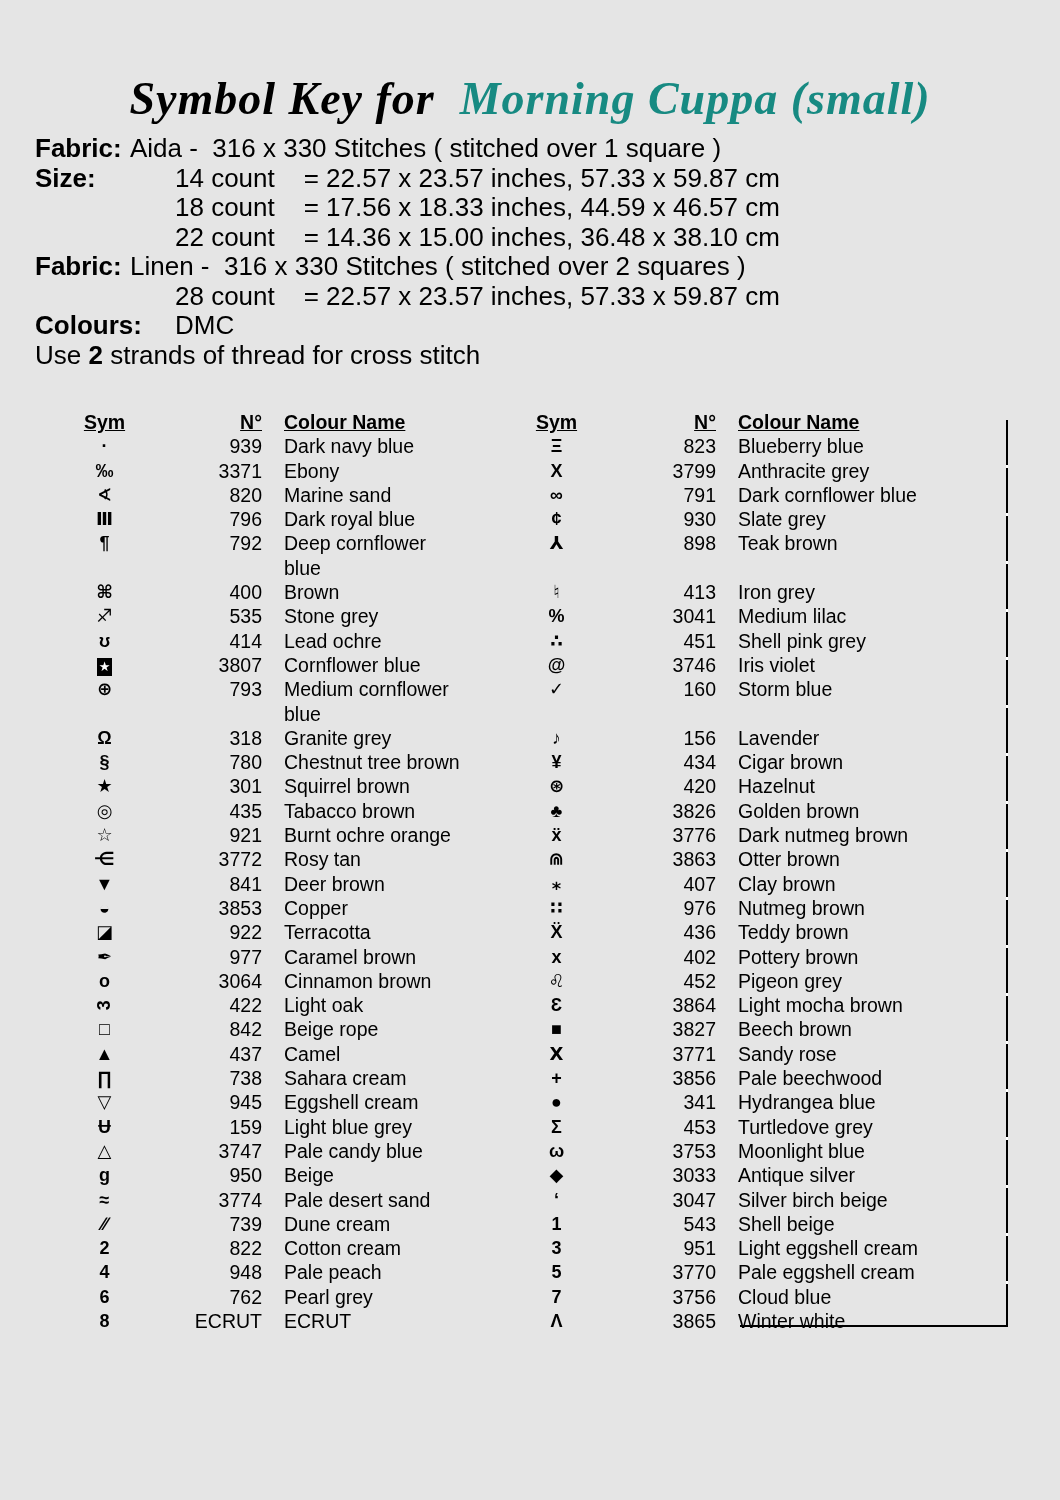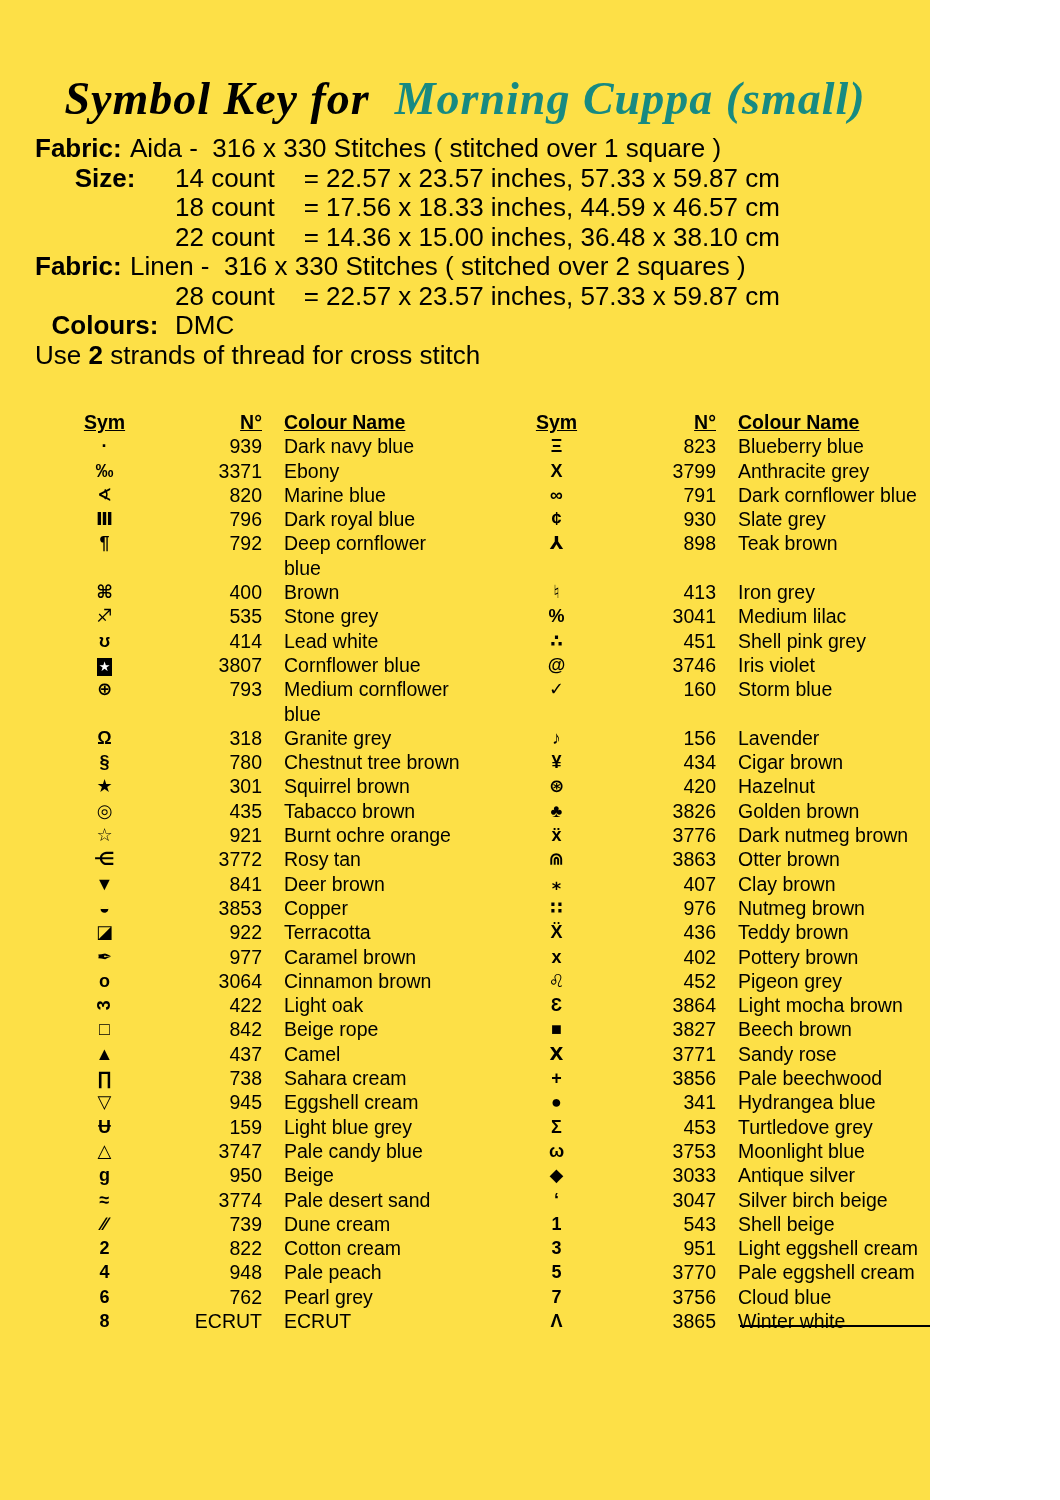--- a/index.html
+++ b/index.html
@@ -1,19 +1,19 @@
 <!DOCTYPE html>
 <html><head>
 <meta charset="utf-8">
 <style>
   html,body{margin:0;padding:0;background:#fff;}
   .page{
     position:relative;
-    width:930px;height:1500px;
-    background:#fde047;
+    width:1060px;height:1500px;
+    background:#e5e5e5;
     color:#000;
     font-family:"Liberation Sans","DejaVu Sans",sans-serif;
     overflow:hidden;
   }
   
   .title{
     margin:0;
     padding-top:74px;
     text-align:center;
     font-family:"Liberation Serif","DejaVu Serif",serif;
@@ -27,21 +27,21 @@
   .title .t-teal{color:#178a82;}
   
   .info{
     margin:10px 0 0 35px;
     font-size:26px;
     line-height:29.5px;
   }
   .iline{white-space:pre-wrap;}
   .lbl{display:inline-block;font-weight:bold;}
   .fab .lbl{width:95px;}
-  .siz .lbl{width:140px;text-align:center;}
+  .siz .lbl{width:140px;}
   .strands b{font-weight:bold;}
   
   .key{margin:40px 0 0 82px;font-size:19.5px;line-height:24.3px;}
   .row{
     display:grid;
     grid-template-columns:45px 135px 272px 45px 137px 250px;
     align-items:start;
   }
   .c-sym{text-align:center;font-weight:bold;font-size:18px;}
   .c-num{text-align:right;}
@@ -109,21 +109,21 @@
           <div class="c-num"><span>3371</span></div>
           <div class="c-name"><span>Ebony</span></div>
           <div class="c-sym"><span>X</span></div>
           <div class="c-num"><span>3799</span></div>
           <div class="c-name r"><span>Anthracite grey</span></div>
         </div>
 
         <div class="row">
           <div class="c-sym"><span>∢</span></div>
           <div class="c-num"><span>820</span></div>
-          <div class="c-name"><span>Marine blue</span></div>
+          <div class="c-name"><span>Marine sand</span></div>
           <div class="c-sym"><span>∞</span></div>
           <div class="c-num"><span>791</span></div>
           <div class="c-name r"><span>Dark cornflower blue</span></div>
         </div>
 
         <div class="row">
           <div class="c-sym"><span>Ⅲ</span></div>
           <div class="c-num"><span>796</span></div>
           <div class="c-name"><span>Dark royal blue</span></div>
           <div class="c-sym"><span>¢</span></div>
@@ -154,21 +154,21 @@
           <div class="c-num"><span>535</span></div>
           <div class="c-name"><span>Stone grey</span></div>
           <div class="c-sym"><span>%</span></div>
           <div class="c-num"><span>3041</span></div>
           <div class="c-name r"><span>Medium lilac</span></div>
         </div>
 
         <div class="row">
           <div class="c-sym"><span>ʊ</span></div>
           <div class="c-num"><span>414</span></div>
-          <div class="c-name"><span>Lead white</span></div>
+          <div class="c-name"><span>Lead ochre</span></div>
           <div class="c-sym"><span>∴</span></div>
           <div class="c-num"><span>451</span></div>
           <div class="c-name r"><span>Shell pink grey</span></div>
         </div>
 
         <div class="row">
           <div class="c-sym"><span class="inv">★</span></div>
           <div class="c-num"><span>3807</span></div>
           <div class="c-name"><span>Cornflower blue</span></div>
           <div class="c-sym"><span>@</span></div>

